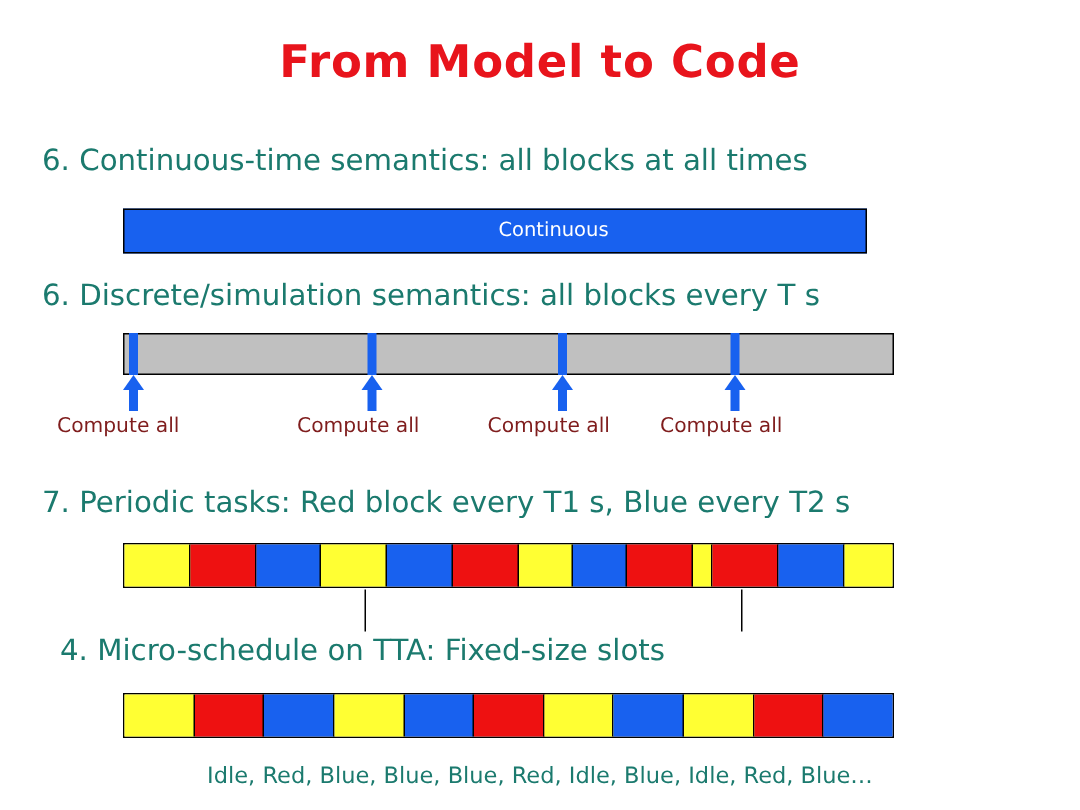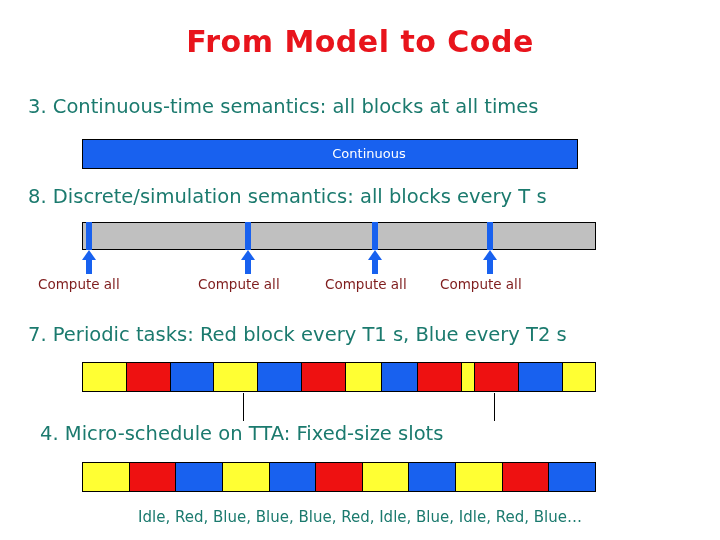--- a/index.html
+++ b/index.html
@@ -159,25 +159,25 @@
     font-family: "DejaVu Sans", sans-serif;
   }
 </style>
 </head>
 <body>
 
 <div class="slide">
 
   <div class="title">From Model to Code</div>
 
-  <div class="step-text" id="step1">3. Continuous-time semantics: all blocks at all times</div>
+  <div class="step-text" id="step1">6. Continuous-time semantics: all blocks at all times</div>
   <div class="bar1"></div>
   <div class="bar1-label">Continuous</div>
 
-  <div class="step-text" id="step2">8. Discrete/simulation semantics: all blocks every T s</div>
+  <div class="step-text" id="step2">6. Discrete/simulation semantics: all blocks every T s</div>
   <div class="bar2"></div>
 
   <div class="tick2" style="left:86px;"></div>
   <div class="tick2" style="left:245px;"></div>
   <div class="tick2" style="left:372px;"></div>
   <div class="tick2" style="left:487px;"></div>
 
   <div class="arrow" style="left:86px; top:258px; height:16px;"></div>
   <div class="arrow-head" style="left:82px; top:250px;"></div>
   <div class="arrow" style="left:245px; top:258px; height:16px;"></div>

